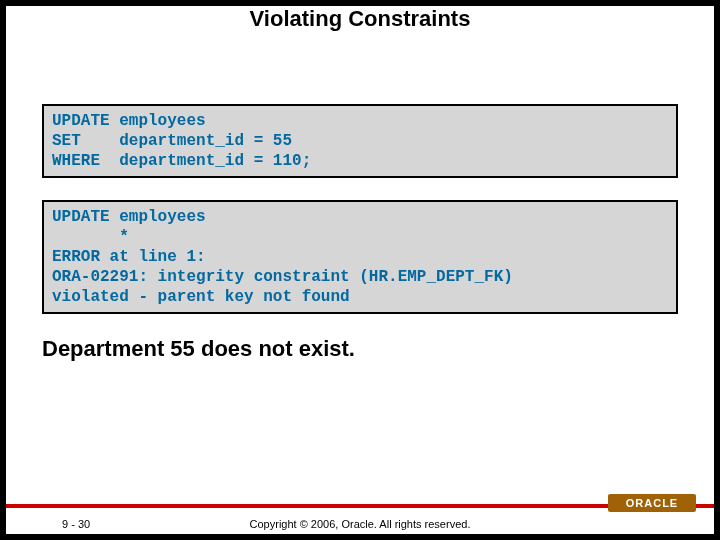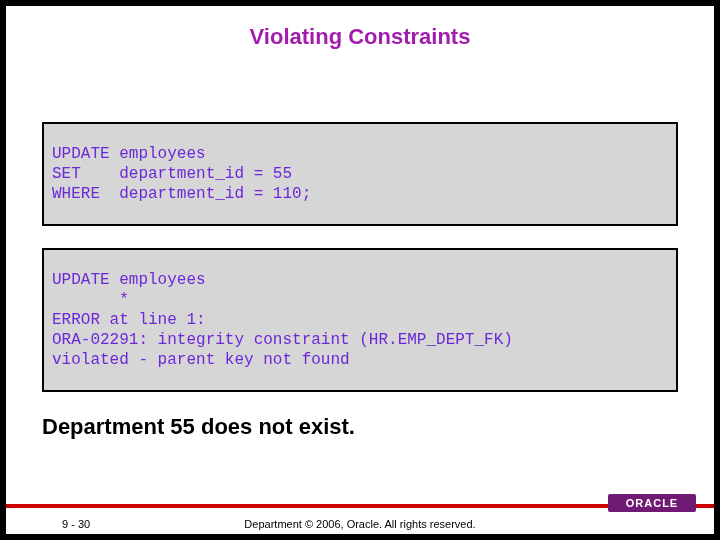--- a/index.html
+++ b/index.html
@@ -18,34 +18,33 @@
     left: 6px;
     width: 708px;
     height: 528px;
     background: #fff;
     box-sizing: border-box;
   }
   .title {
     text-align: center;
     font-weight: bold;
     font-size: 22px;
-    margin-top: 18px;
-    color: #a21caf;
+    color: #000000;
   }
   .code-box {
     margin: 0 36px;
     background: #d6d6d6;
     border: 2px solid #000;
-    padding: 20px 8px;
+    padding: 5px 8px;
     font-family: "Courier New", Courier, monospace;
     font-size: 16px;
-    font-weight: normal;
+    font-weight: bold;
     line-height: 1.25;
     white-space: pre;
-    color: #6d28d9;
+    color: #0369a1;
   }
   #box1 { margin-top: 72px; }
   #box2 { margin-top: 22px; }
   .caption {
     margin: 22px 36px 0 36px;
     font-size: 22px;
     font-weight: bold;
     color: #000;
   }
   .footer {
@@ -79,21 +78,21 @@
     text-align: center;
     font-size: 11px;
     color: #000;
   }
   .logo {
     position: absolute;
     right: 18px;
     bottom: 22px;
     width: 88px;
     height: 18px;
-    background: #701a75;
+    background: #a16207;
     color: #fff;
     font-family: Arial, sans-serif;
     font-weight: bold;
     font-size: 11px;
     letter-spacing: 1px;
     line-height: 18px;
     text-align: center;
     border-radius: 2px;
   }
 </style>
@@ -113,16 +112,16 @@
 ERROR at line 1:
 ORA-02291: integrity constraint (HR.EMP_DEPT_FK)
 violated - parent key not found</div>
 
   <div class="caption">Department 55 does not exist.</div>
 
   <div class="footer">
     <div class="red-bar"></div>
     <div class="logo">ORACLE</div>
     <div class="page-num">9 - 30</div>
-    <div class="copyright">Department © 2006, Oracle. All rights reserved.</div>
+    <div class="copyright">Copyright © 2006, Oracle. All rights reserved.</div>
   </div>
 
 </div>
 
 </body></html>

